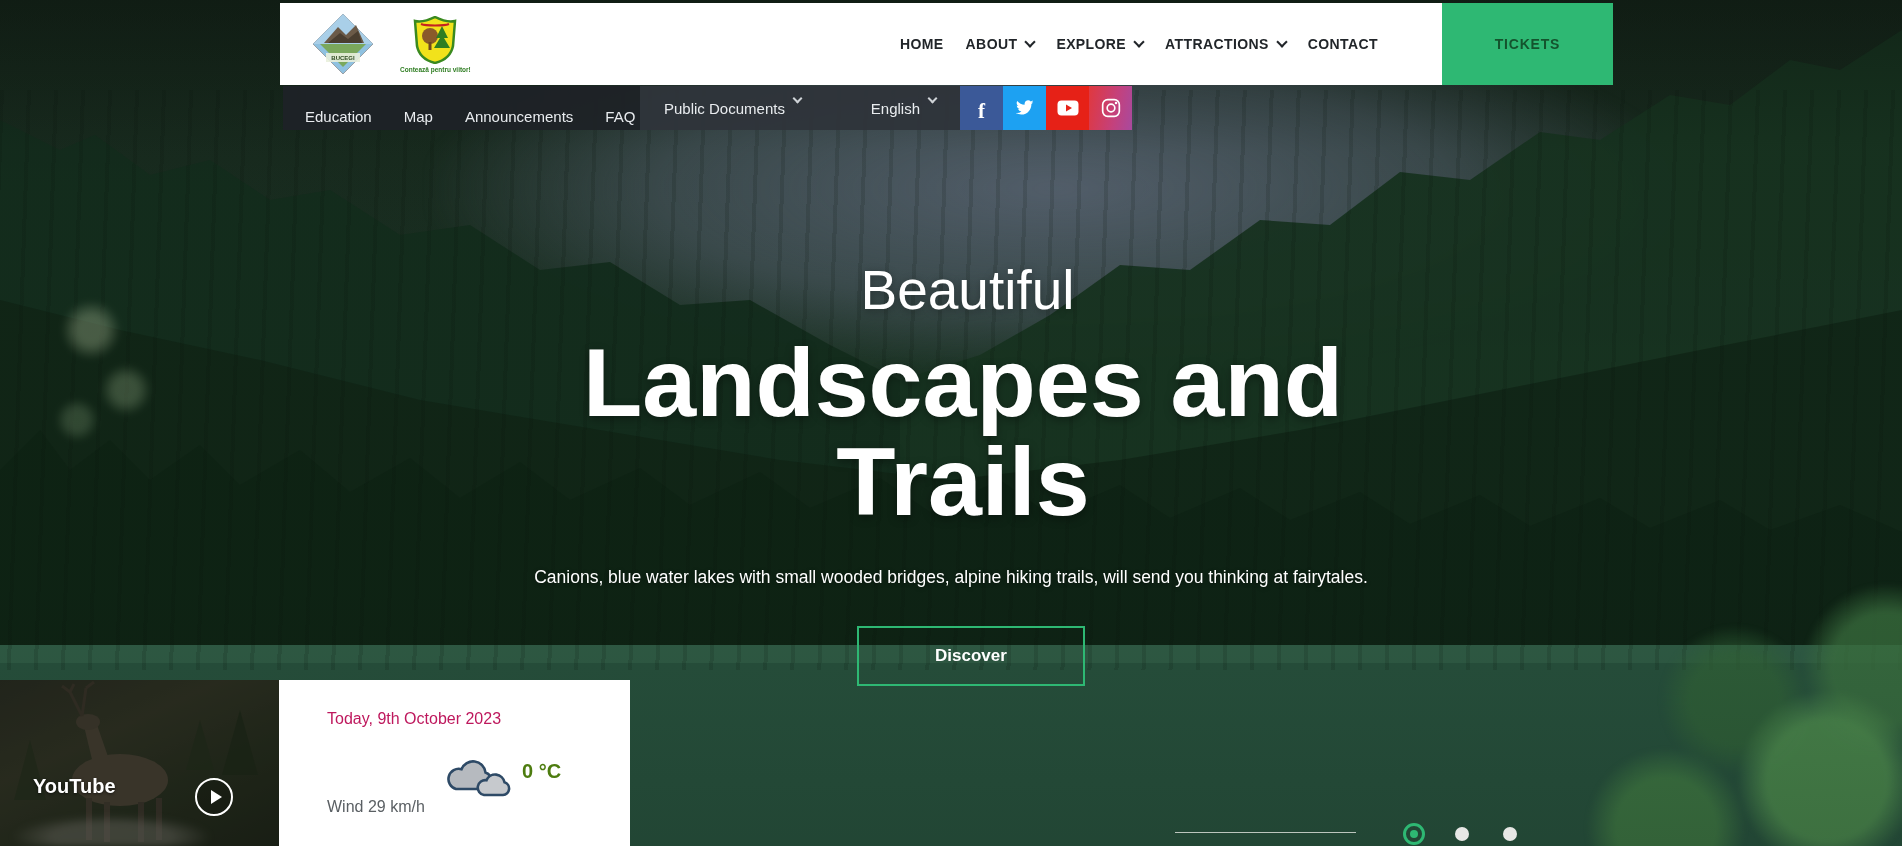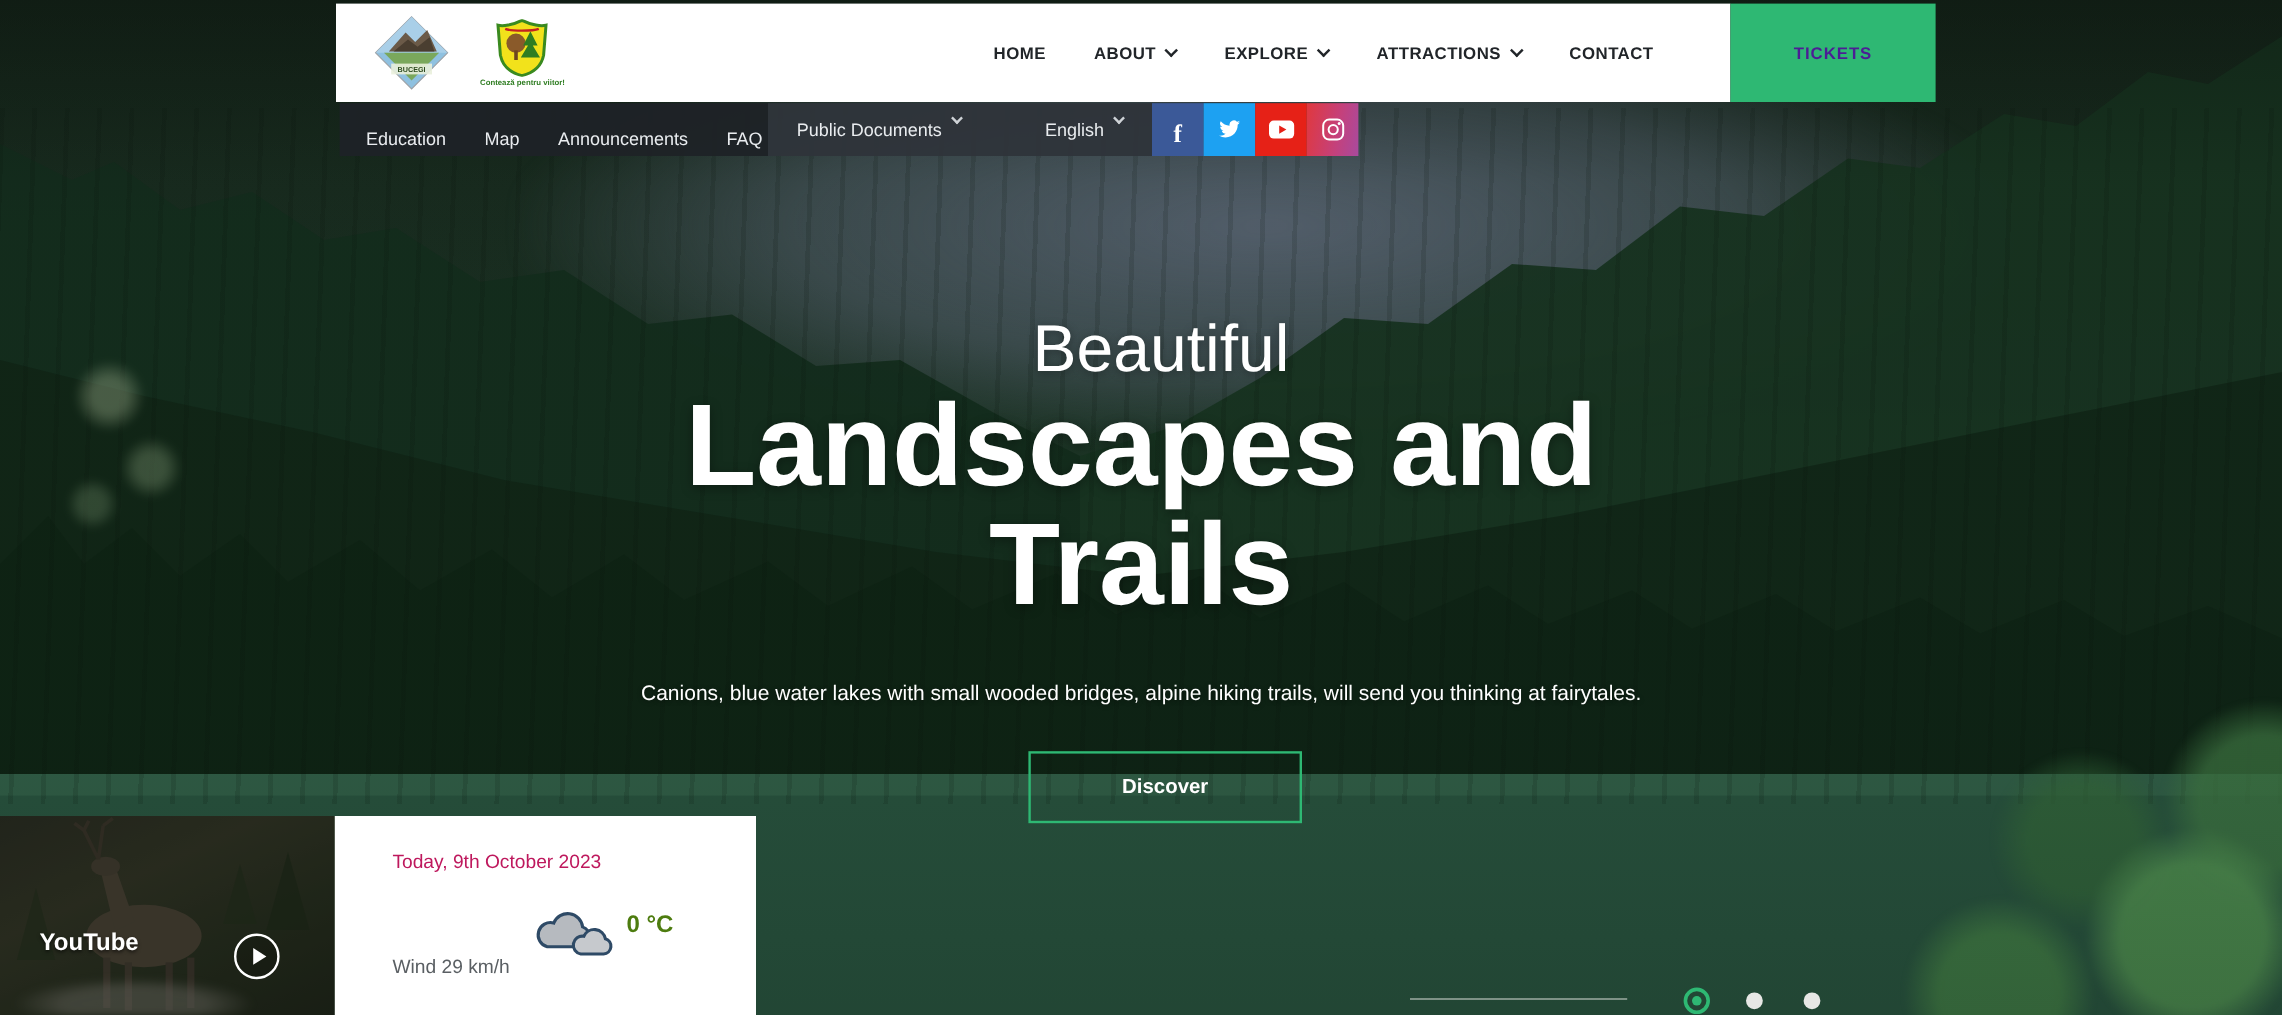--- a/index.html
+++ b/index.html
@@ -25,28 +25,28 @@
      radial-gradient(circle at 55% 45%, rgba(54,108,60,.7) 0 45px, rgba(54,108,60,0) 75px);}
   .thistle{position:absolute;left:35px;top:270px;width:140px;height:200px;filter:blur(3px);opacity:.6;
     background:radial-gradient(circle at 40% 30%, rgba(168,188,150,.7) 0 14px, rgba(168,188,150,0) 30px),
                radial-gradient(circle at 65% 60%, rgba(150,176,136,.6) 0 12px, rgba(150,176,136,0) 26px),
                radial-gradient(circle at 30% 75%, rgba(140,170,130,.5) 0 10px, rgba(140,170,130,0) 22px);}
 
   
   .navbar{position:absolute;left:280px;top:3px;width:1162px;height:82px;background:#fff;z-index:20;
     display:flex;align-items:center;}
   .logos{display:flex;align-items:center;gap:26px;margin-left:32px;}
-  .mn{position:absolute;right:64px;display:flex;align-items:center;gap:40px;}
+  .mn{position:absolute;right:64px;display:flex;align-items:center;gap:22px;}
   .mn-item{display:flex;align-items:center;color:#212529;font-size:14px;font-weight:bold;
     letter-spacing:.4px;cursor:pointer;text-decoration:none;}
   .chev{width:8px;height:8px;border-right:2px solid #212529;border-bottom:2px solid #212529;
     display:inline-block;transform:rotate(45deg);margin-left:9px;margin-top:-5px;}
   .chev.light{border-color:#cfd3d7;width:7px;height:7px;}
   .tickets{position:absolute;left:1442px;top:3px;width:171px;height:82px;background:#2eb873;z-index:20;
-    display:flex;align-items:center;justify-content:center;color:#4c1d95;font-weight:bold;
+    display:flex;align-items:center;justify-content:center;color:#14532d;font-weight:bold;
     font-size:14px;letter-spacing:.8px;cursor:pointer;border:none;}
 
   
   .subnav{position:absolute;left:283px;top:86px;height:44px;z-index:19;display:flex;align-items:stretch;}
   .sec-left{display:flex;align-items:center;gap:32px;background:rgba(30,34,38,.96);
     padding:16px 26px 0 22px;width:357px;}
   .sec-left a{color:#e9ecef;font-size:15px;text-decoration:none;cursor:pointer;white-space:nowrap;}
   .sec-right{display:flex;align-items:center;background:rgba(47,52,58,.96);width:320px;
     padding:0 24px;justify-content:space-between;}
   .sec-dd{display:flex;color:#e9ecef;font-size:15px;cursor:pointer;text-decoration:none;}
@@ -56,21 +56,21 @@
   .soc-tw{background:#1da1f2;}
   .soc-yt{background:#e62117;}
   .soc-ig{background:linear-gradient(100deg,#e0383e 0%,#c4417c 60%,#a84a9e 100%);}
   .soc svg{display:block;}
   .fb-f{color:#fff;font-size:21px;font-weight:bold;font-family:"Liberation Serif",serif;margin-top:6px;}
 
   
   .hero-copy{position:absolute;left:0;right:0;top:0;z-index:10;text-align:center;color:#fff;pointer-events:none;}
   .hero-small{position:absolute;left:0;right:0;top:258px;font-size:55px;font-weight:400;
     text-shadow:0 2px 8px rgba(0,0,0,.35);margin-left:33px;}
-  .hero-big{position:absolute;left:50%;transform:translateX(-50%);top:322px;width:880px;margin:0;
+  .hero-big{position:absolute;left:50%;transform:translateX(-50%);top:322px;width:880px;margin:12px;
     font-size:97px;line-height:1.02;font-weight:bold;text-shadow:0 3px 10px rgba(0,0,0,.35);}
   .hero-sub{position:absolute;left:0;right:0;top:549px;font-size:17.5px;font-weight:400;
     text-shadow:0 1px 4px rgba(0,0,0,.45);}
   .discover{position:absolute;left:857px;top:626px;width:228px;height:60px;z-index:11;
     background:transparent;border:2px solid #2eb873;color:#fff;font-size:17px;font-weight:bold;
     display:flex;align-items:center;justify-content:center;cursor:pointer;}
 
   
   .video{position:absolute;left:0;top:680px;width:279px;height:166px;z-index:15;cursor:pointer;overflow:hidden;
     background:linear-gradient(155deg,#33362a 0%,#3e412f 35%,#2f3826 65%,#242c1e 100%);}

